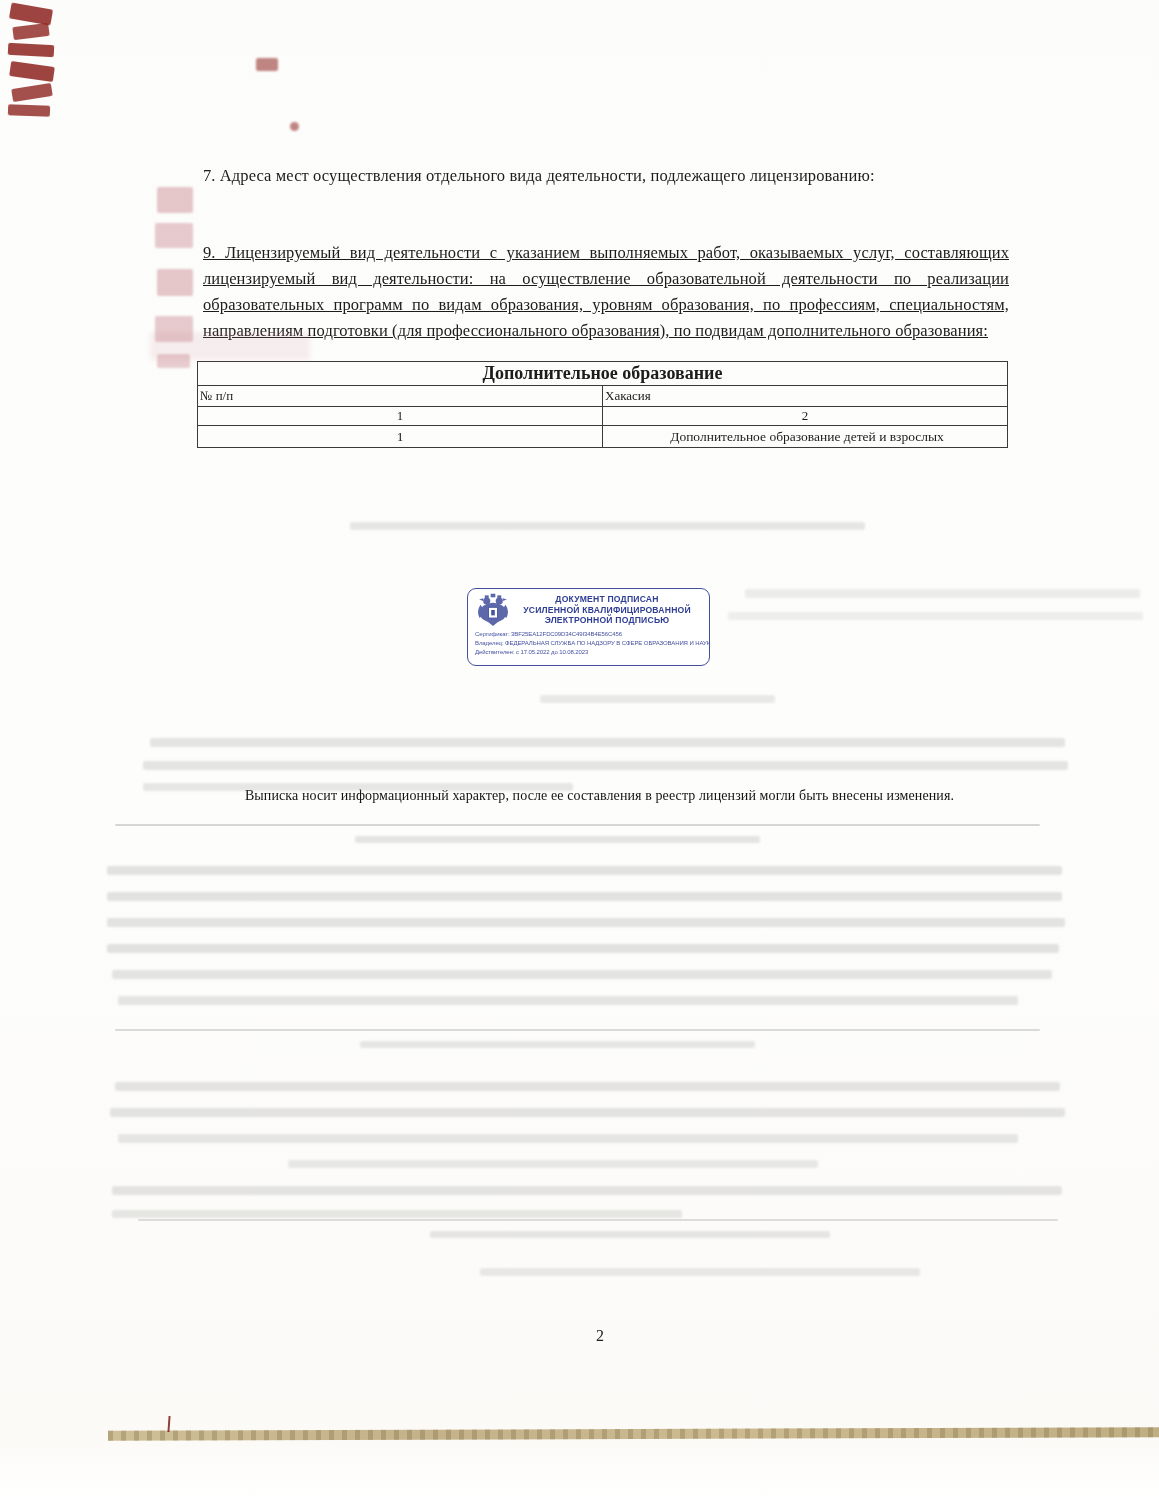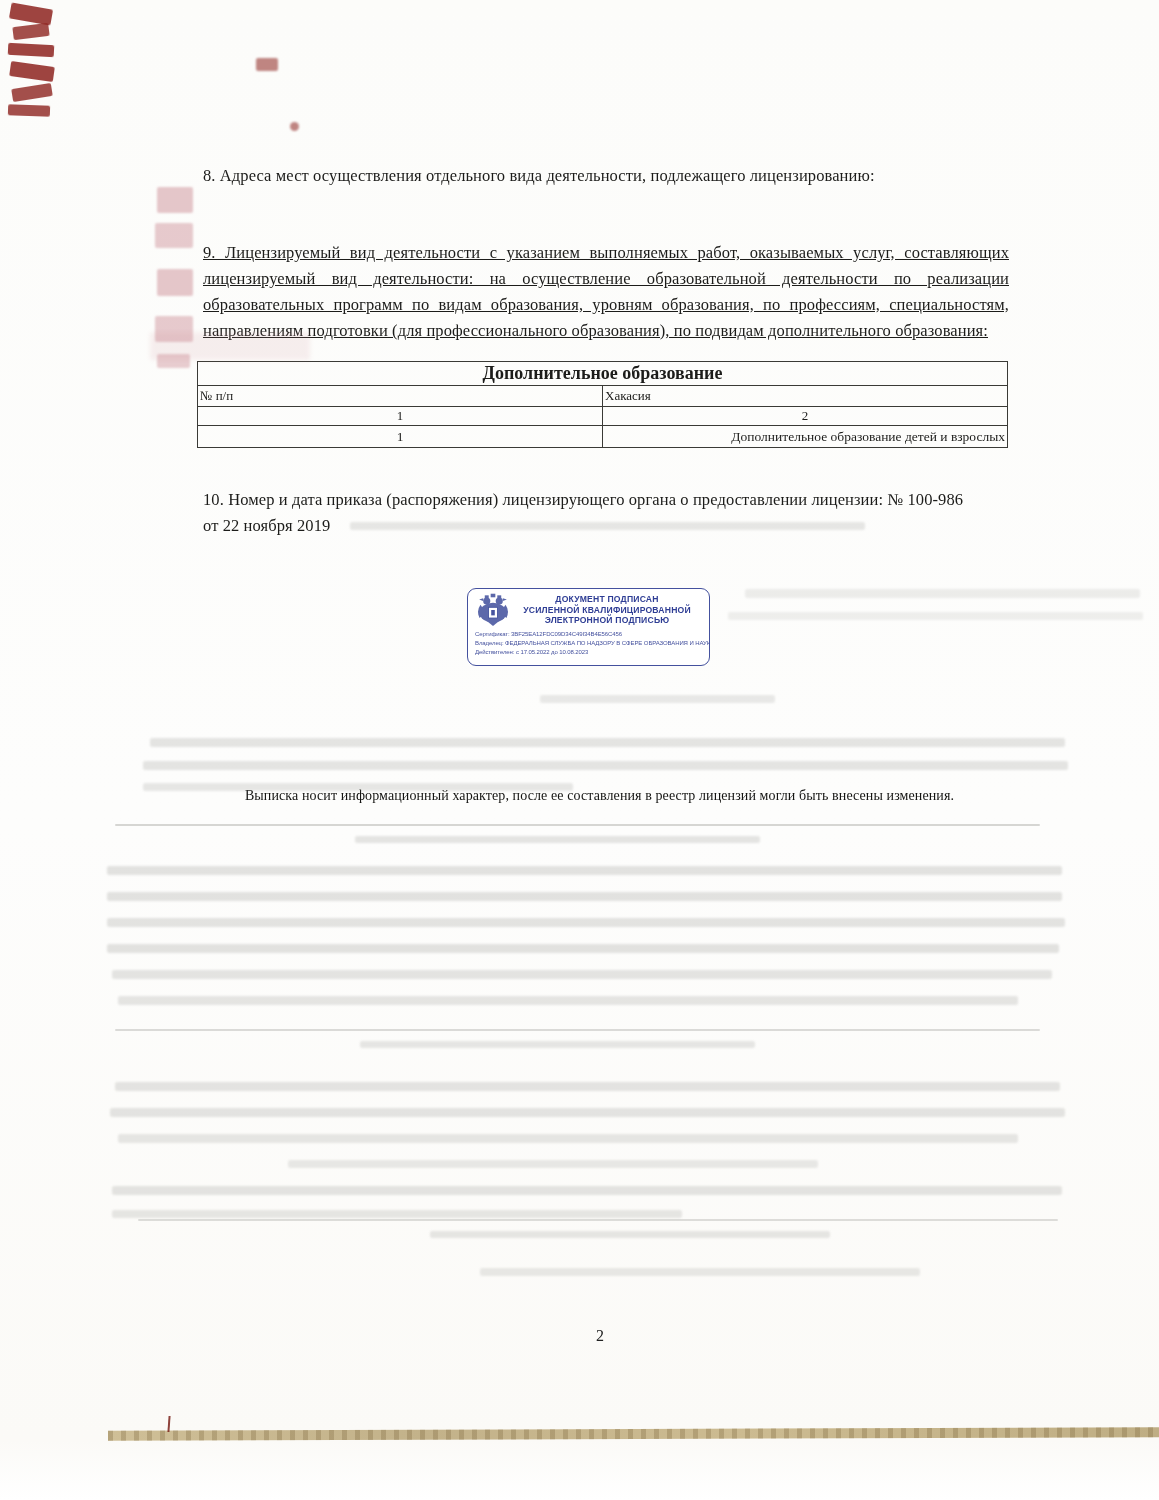--- a/index.html
+++ b/index.html
@@ -25,21 +25,21 @@
   .doc-table td {
     border:1.3px solid #3a3a36; padding:0 2px; vertical-align:middle;
   }
   .doc-table .cap {
     font-size:18px; font-weight:bold; text-align:center; height:23px;
   }
   .doc-table .hdr  { height:21px; text-align:left; }
   .doc-table .sub  { height:19px; text-align:center; }
   .doc-table .row  { height:22px; font-size:13.5px; }
   .doc-table .row .num { text-align:center; }
-  .doc-table .row .val { text-align:right; padding-left:6px; }
+  .doc-table .row .val { text-align:center; padding-left:6px; }
   .col-num { width:85px; }
   .stamp {
     position:absolute; left:467px; top:588px; width:243px; height:78px;
     border:1.6px solid #44519e; border-radius:9px;
     background:rgba(255,255,255,.92); box-sizing:border-box;
   }
   .stamp-top { display:flex; align-items:center; padding:4px 6px 0 7px; }
   .stamp-eagle { width:36px; height:34px; flex:0 0 auto; }
   .stamp-titles {
     flex:1; text-align:center; font-family:"Liberation Sans","DejaVu Sans",sans-serif;
@@ -71,21 +71,21 @@
     position:absolute; left:168px; top:1416px; width:2px; height:16px;
     background:#7a211a; transform:rotate(4deg); opacity:.85;
   }
 </style>
 </head>
 <body>
 
 <div class="page">
 
   <div class="body-text" style="left:203px; top:163px; width:806px;">
-    <span style="display:block;">8. Адреса мест осуществления отдельного вида деятельности, подлежащего лицензированию:</span>
+    <span style="display:block;">7. Адреса мест осуществления отдельного вида деятельности, подлежащего лицензированию:</span>
   </div>
 
   <div class="body-text justify" style="left:203px; top:240px; width:806px;">9. Лицензируемый вид деятельности с указанием выполняемых работ, оказываемых услуг, составляющих лицензируемый вид деятельности: на осуществление образовательной деятельности по реализации образовательных программ по видам образования, уровням образования, по профессиям, специальностям, направлениям подготовки (для профессионального образования), по подвидам дополнительного образования:</div>
 
   <table class="doc-table">
     <tbody>
         <tr>
       <td class="cap" colspan="2">Дополнительное образование</td>
     </tr>
     <tr class="hdr">
@@ -96,24 +96,20 @@
       <td>1</td>
       <td>2</td>
     </tr>
     <tr class="row">
       <td class="num">1</td>
       <td class="val">Дополнительное образование детей и взрослых</td>
     </tr>
   </tbody>
     </table>
 
-  <div class="body-text" style="left:203px; top:487px; width:812px;">
-    <span style="display:block;">10. Номер и дата приказа (распоряжения) лицензирующего органа о предоставлении лицензии: № 100-986</span>
-    <span style="display:block;">от 22 ноября 2019</span>
-  </div>
 
   <div class="stamp">
     <div class="stamp-top">
       <svg class="stamp-eagle" viewBox="0 0 40 38">
         <g fill="#46549f" opacity="0.88">
           <ellipse cx="20" cy="22" rx="15" ry="11"></ellipse>
           <path d="M6 13 Q1 20 5 28 L12 22 Z"></path>
           <path d="M34 13 Q39 20 35 28 L28 22 Z"></path>
           <circle cx="13" cy="9" r="4"></circle>
           <circle cx="27" cy="9" r="4"></circle>

